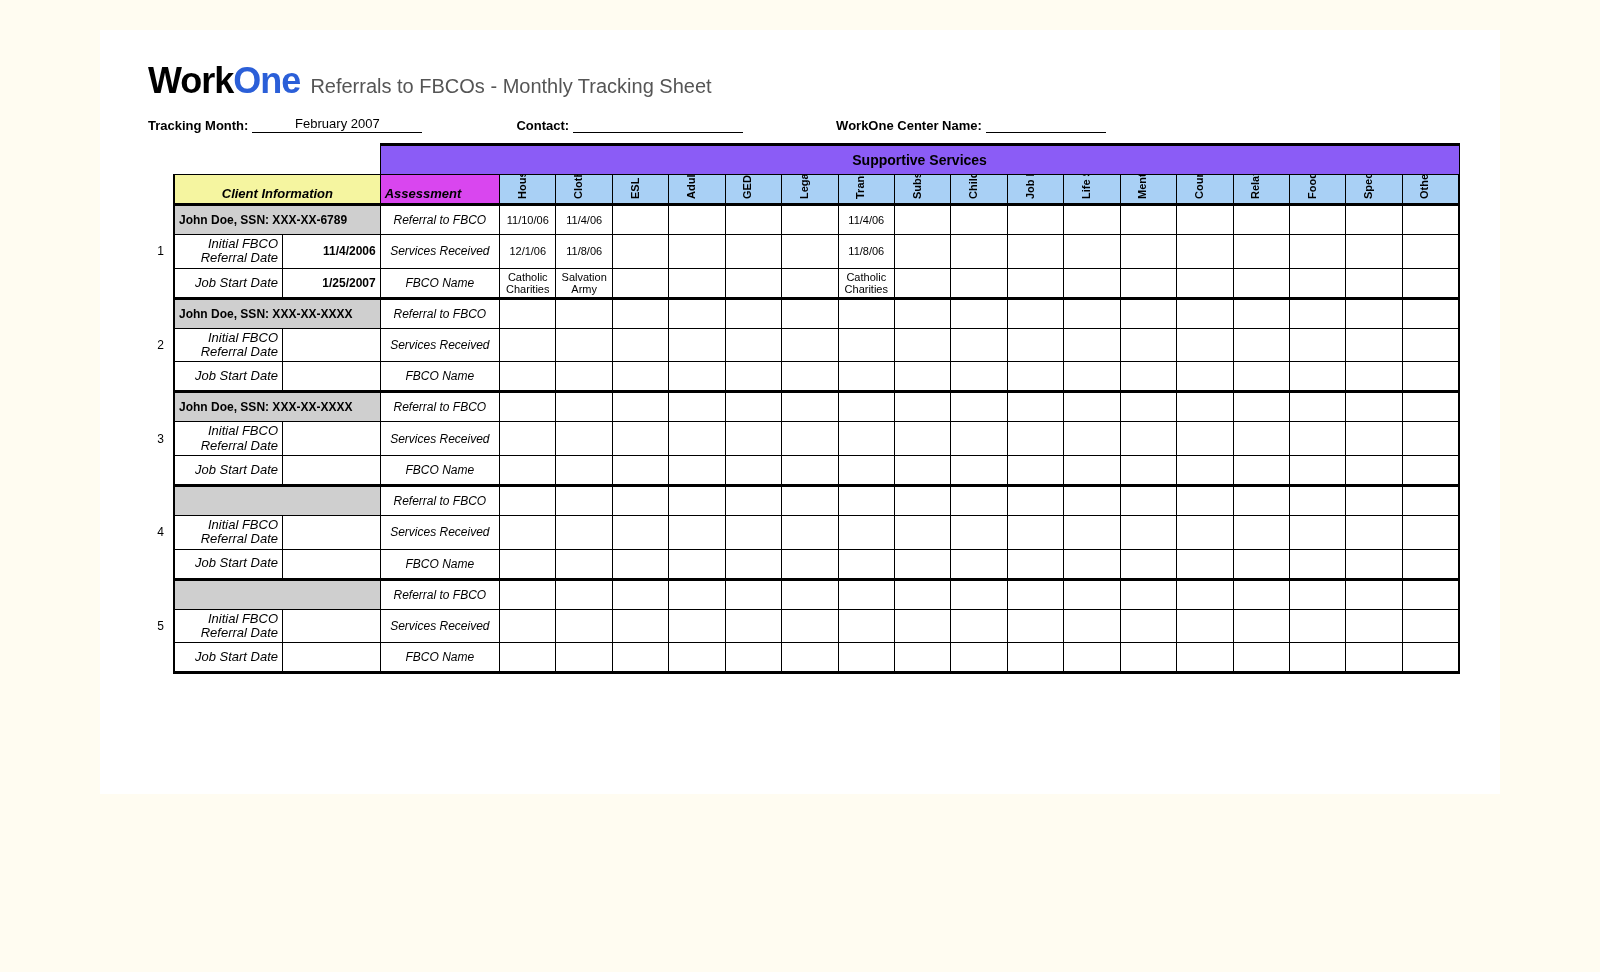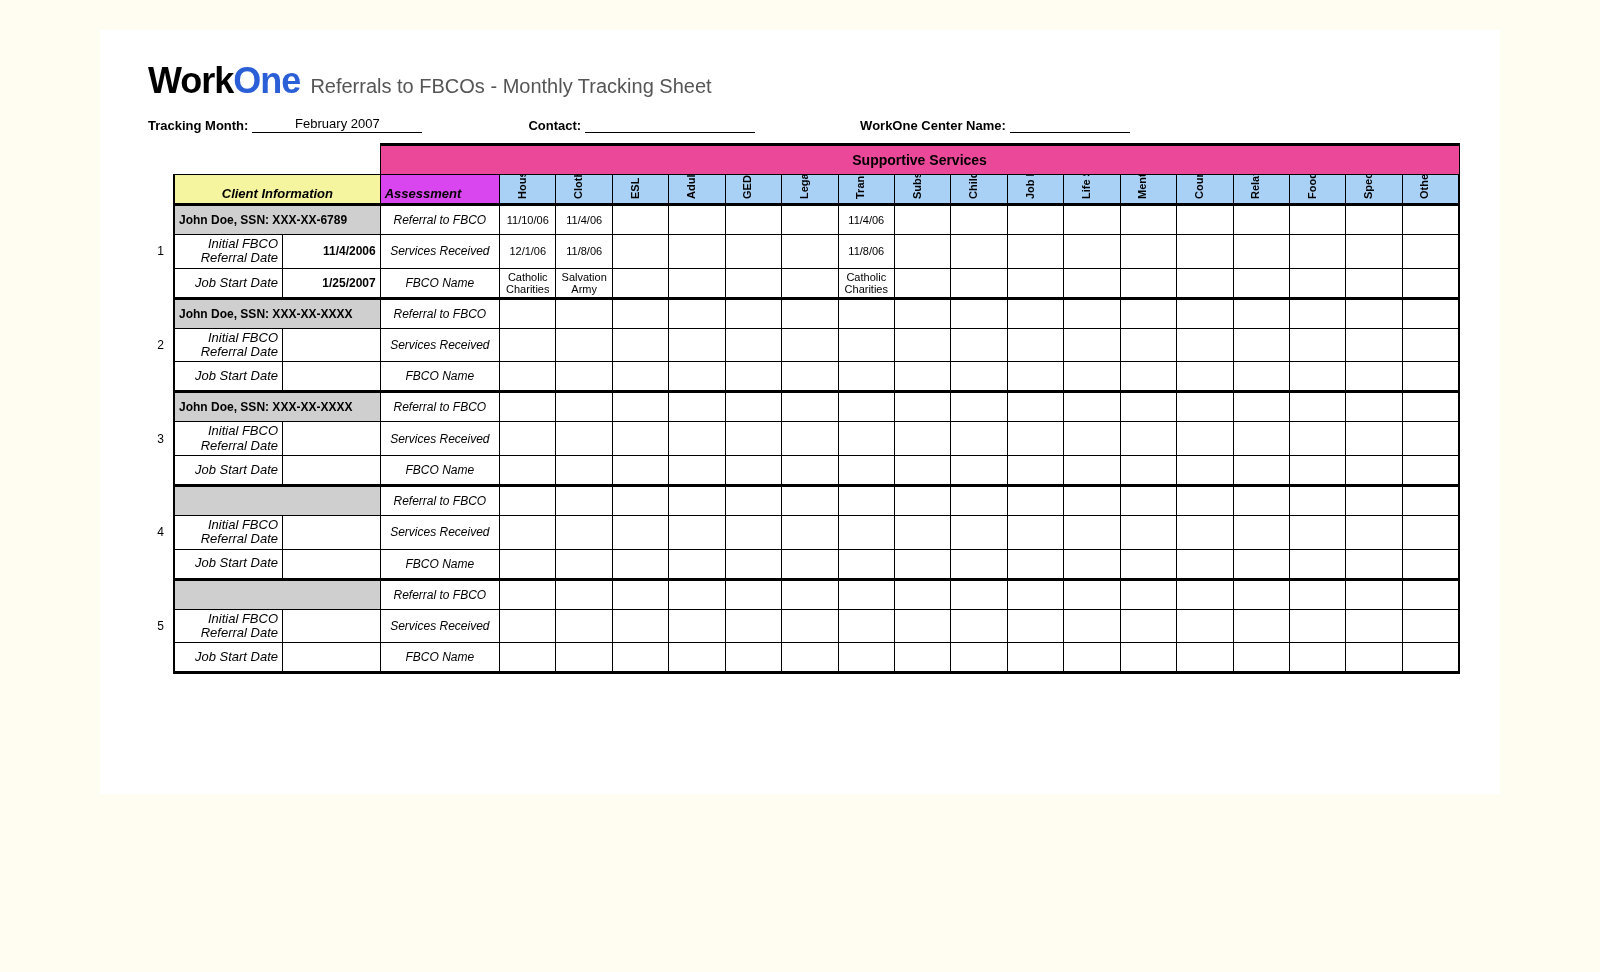--- a/index.html
+++ b/index.html
@@ -32,21 +32,21 @@
   .logo .work { color: #000; }
   .logo .one  { color: #2b5fd8; }
   .title {
     font-size: 20px;
     color: #555;
     margin-left: 4px;
   }
   .meta-row {
     display: flex;
     align-items: flex-end;
-    gap: 46px;
+    gap: 34px;
     margin: 14px 0 10px 0;
     font-weight: bold;
     font-size: 13px;
   }
   .meta-field { display: flex; align-items: flex-end; gap: 4px; }
   .underline {
     display: inline-block;
     border-bottom: 1px solid #000;
     min-width: 120px;
     text-align: center;
@@ -69,21 +69,21 @@
   col.rownum { width: 24px; }
   col.info1  { width: 100px; }
   col.info2  { width: 90px; }
   col.assess { width: 110px; }
   col.svc    { width: 52px; }
 
   td.rownum { border: none !important; text-align: center; font-size: 12px; background:#fff; }
   th.blank-open { border: none !important; background:#fff; }
 
   .supportive-header {
-    background: #ec4899;
+    background: #8b5cf6;
     text-align: center;
     font-weight: bold;
     font-size: 14px;
     height: 24px;
   }
   .vhead {
     background: #a9d0f5;
     height: 96px;
     position: relative;
   }

